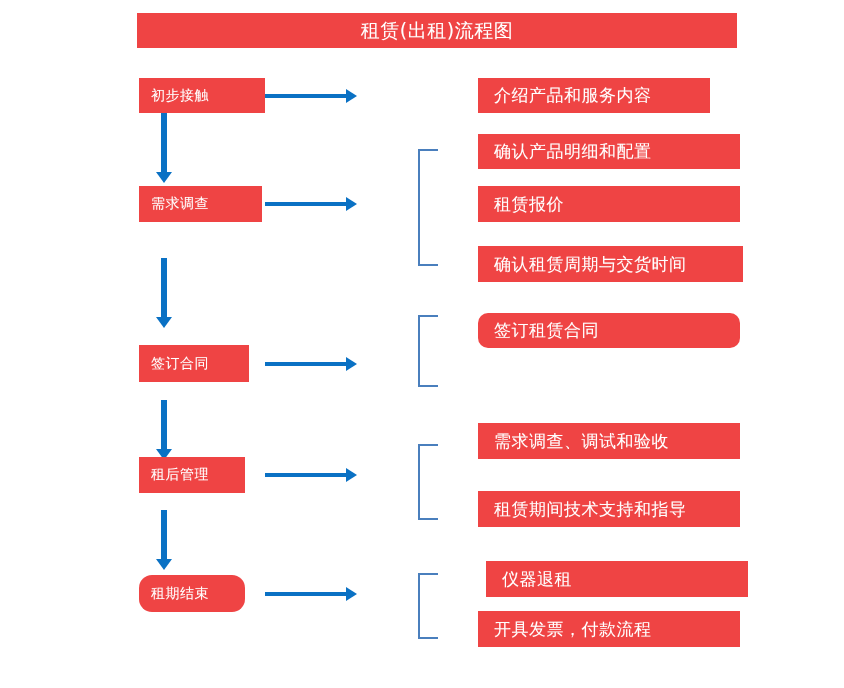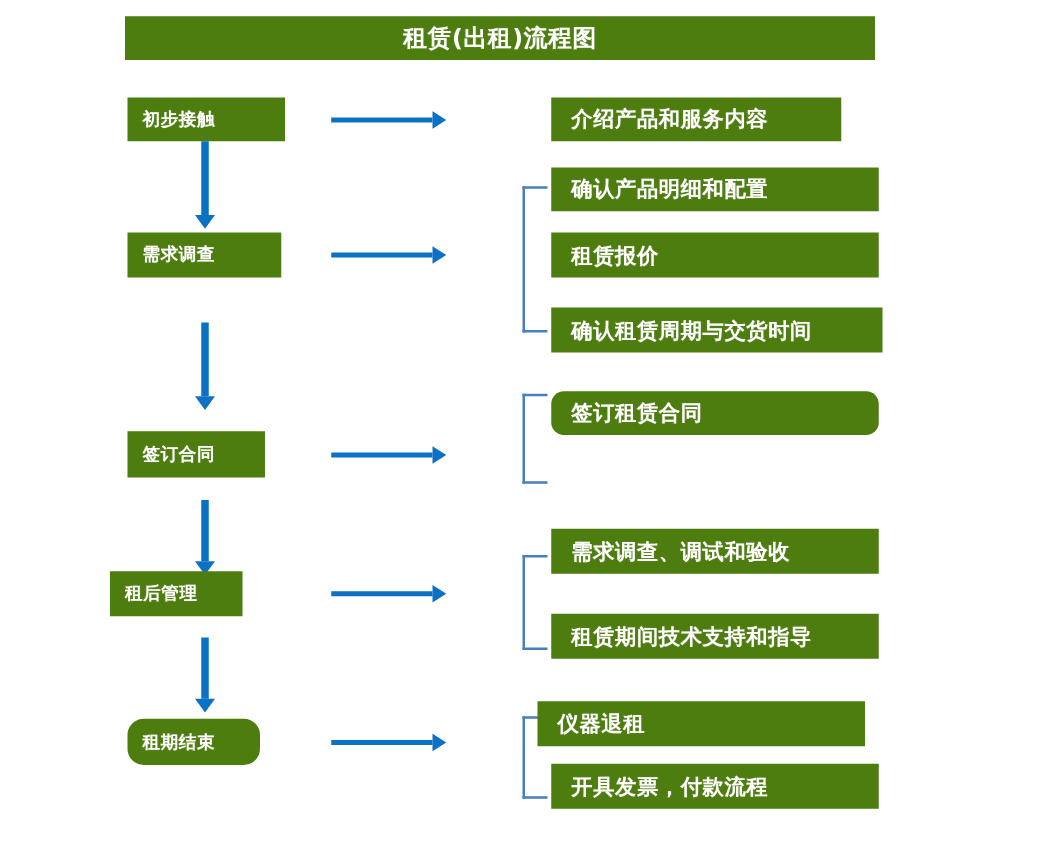--- a/index.html
+++ b/index.html
@@ -18,29 +18,30 @@
   #canvas {
     position: absolute;
     left: 0; top: 0;
     width: 844px;
     height: 688px;
   }
 
   
   .box {
     position: absolute;
-    background: #4d7c0f;
+    background: #ef4444;
     color: #ffffff;
     display: flex;
     align-items: center;
     box-sizing: border-box;
-    font-weight: bold;
+    font-weight: normal;
     letter-spacing: 0.5px;
     white-space: nowrap;
     text-shadow: 0 0 1px rgba(255,255,255,0.25);
+    margin-left: 37px;
   }
 
   
   .title-bar {
     left: 100px;
     top: 13px;
     width: 600px;
     height: 35px;
     justify-content: center;
     font-size: 19px;
@@ -163,21 +164,21 @@
   <div class="bracket" style="left:418px; top:315px; width:20px; height:72px;"></div>
 
   <div class="box detail-box" style="left:441px; top:313px; width:262px; height:35px;border-radius:10px;">签订租赁合同</div>
 
 
   <div class="v-arrow" style="left:156px; top:400px; height:60px;">
     <div class="shaft" style="height:49px;"></div>
     <div class="head" style="top:49px;"></div>
   </div>
 
-  <div class="box stage-box" style="left:88px; top:457px; width:106px; height:36px;">租后管理</div>
+  <div class="box stage-box" style="left:102px; top:457px; width:106px; height:36px;">租后管理</div>
 
   <div class="h-arrow" style="left:265px; top:468px; width:92px;">
     <div class="shaft" style="width:81px;"></div>
     <div class="head" style="left:81px;"></div>
   </div>
 
   <div class="bracket" style="left:418px; top:444px; width:20px; height:76px;"></div>
 
   <div class="box detail-box" style="left:441px; top:423px; width:262px; height:36px;">需求调查、调试和验收</div>
 
@@ -190,17 +191,17 @@
 
   <div class="box stage-box" style="left:102px; top:575px; width:106px; height:37px;border-radius:13px;">租期结束</div>
 
   <div class="h-arrow" style="left:265px; top:587px; width:92px;">
     <div class="shaft" style="width:81px;"></div>
     <div class="head" style="left:81px;"></div>
   </div>
 
   <div class="bracket" style="left:418px; top:573px; width:20px; height:66px;"></div>
 
-  <div class="box detail-box" style="left:430px; top:561px; width:262px; height:36px;">仪器退租</div>
+  <div class="box detail-box" style="left:449px; top:561px; width:262px; height:36px;">仪器退租</div>
 
   <div class="box detail-box" style="left:441px; top:611px; width:262px; height:36px;">开具发票，付款流程</div>
 
 </div>
 
 </body></html>

